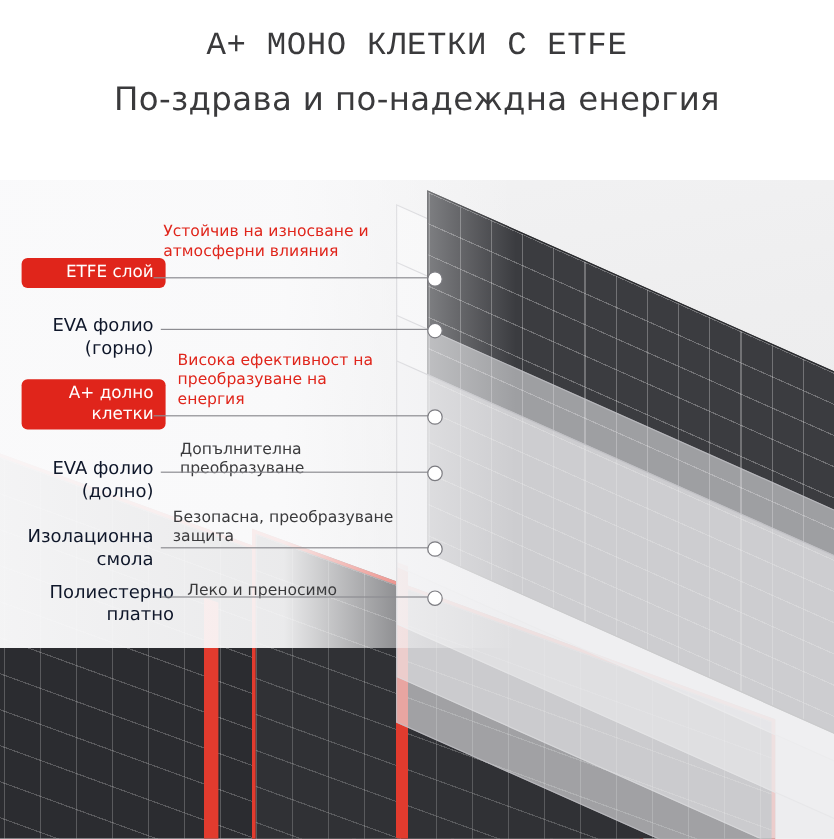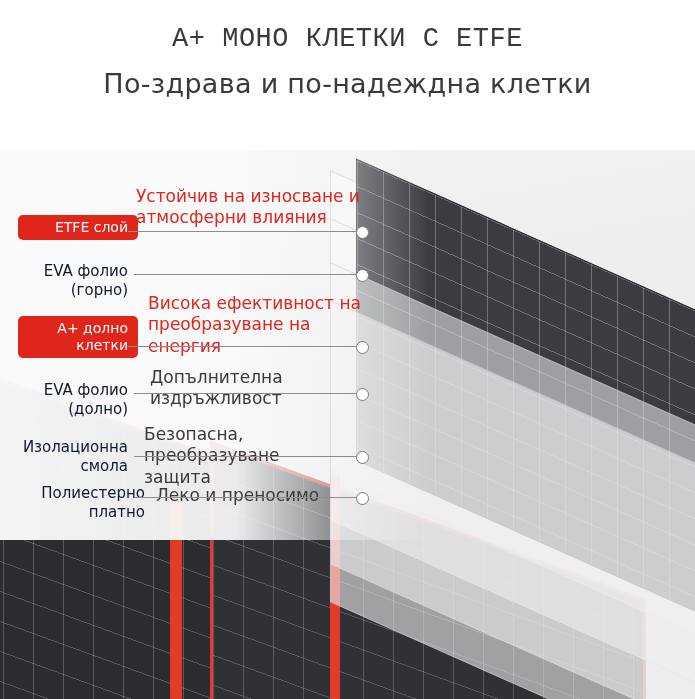--- a/index.html
+++ b/index.html
@@ -178,21 +178,21 @@
     background: #e0251b;
     color: #ffffff;
     border-radius: 5px;
     padding: 4px 10px;
     text-align: right;
     font-size: 14px;
     line-height: 1.2;
   }
   .benefit {
     position: absolute;
-    font-size: 17px;
+    font-size: 13px;
     line-height: 1.25;
     white-space: pre-line;
   }
   .benefit.red { color: #e0251b; }
   .benefit.dark { color: #3a3a3c; }
 </style>
 </head>
 <body>
 
 <div id="page">
@@ -213,21 +213,21 @@
   <div class="cellsheet">
     <div class="grid"></div>
   </div>
   <div class="sheet sheet-c"></div>
   <div class="sheet sheet-d"></div>
 
   <div class="wash"></div>
 
   <div class="header">
     <div class="title-1">A+ МОНО КЛЕТКИ С ETFE</div>
-    <div class="title-2">По-здрава и по-надеждна клетки</div>
+    <div class="title-2">По-здрава и по-надеждна енергия</div>
   </div>
 
   <div class="layer-label badge" style="left:18px; top:215px; width:100px;">ETFE слой</div>
   <div class="benefit red" style="left:136px; top:186px; width:240px;">Устойчив на износване и
 атмосферни влияния</div>
   <div class="leader" style="left:128px; top:231px; width:230px;"></div>
   <div class="dot" style="left:356px; top:226px;"></div>
 
   <div class="layer-label" style="left:0px; top:262px; width:128px;">EVA фолио
 (горно)</div>
@@ -238,21 +238,21 @@
 клетки</div>
   <div class="benefit red" style="left:148px; top:293px; width:226px;">Висока ефективност на
 преобразуване на
 енергия</div>
   <div class="leader" style="left:128px; top:346px; width:230px;"></div>
   <div class="dot" style="left:356px; top:341px;"></div>
 
   <div class="layer-label" style="left:0px; top:381px; width:128px;">EVA фолио
 (долно)</div>
   <div class="benefit dark" style="left:150px; top:367px; width:220px;">Допълнителна
-издръжливост</div>
+преобразуване</div>
   <div class="leader" style="left:134px; top:393px; width:224px;"></div>
   <div class="dot" style="left:356px; top:388px;"></div>
 
   <div class="layer-label" style="left:0px; top:438px; width:128px;">Изолационна
 смола</div>
   <div class="benefit dark" style="left:144px; top:424px; width:240px;">Безопасна, преобразуване
 защита</div>
   <div class="leader" style="left:134px; top:456px; width:224px;"></div>
   <div class="dot" style="left:356px; top:451px;"></div>
 

